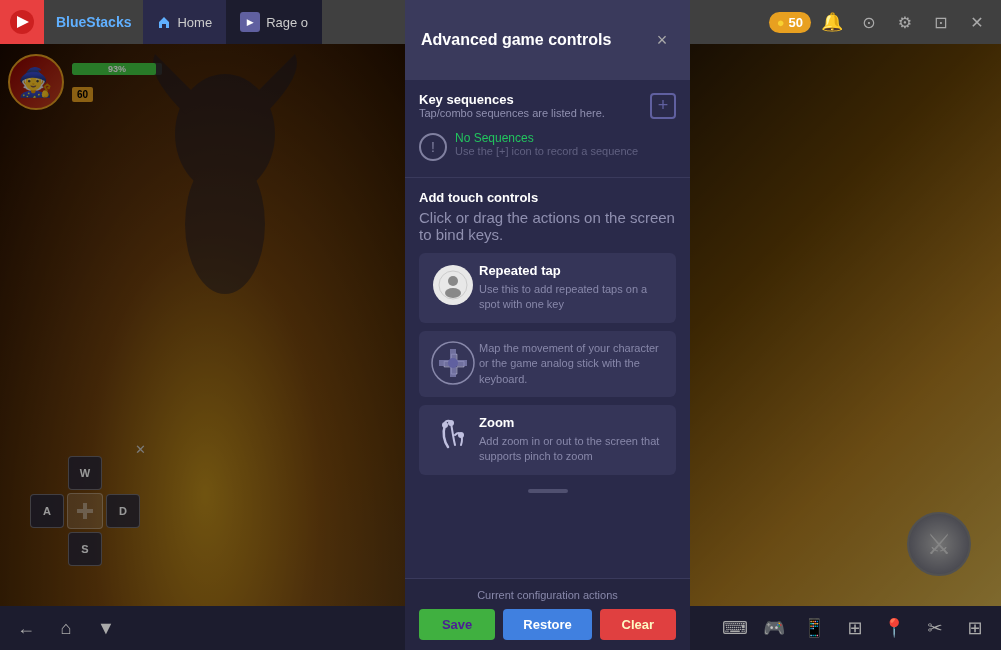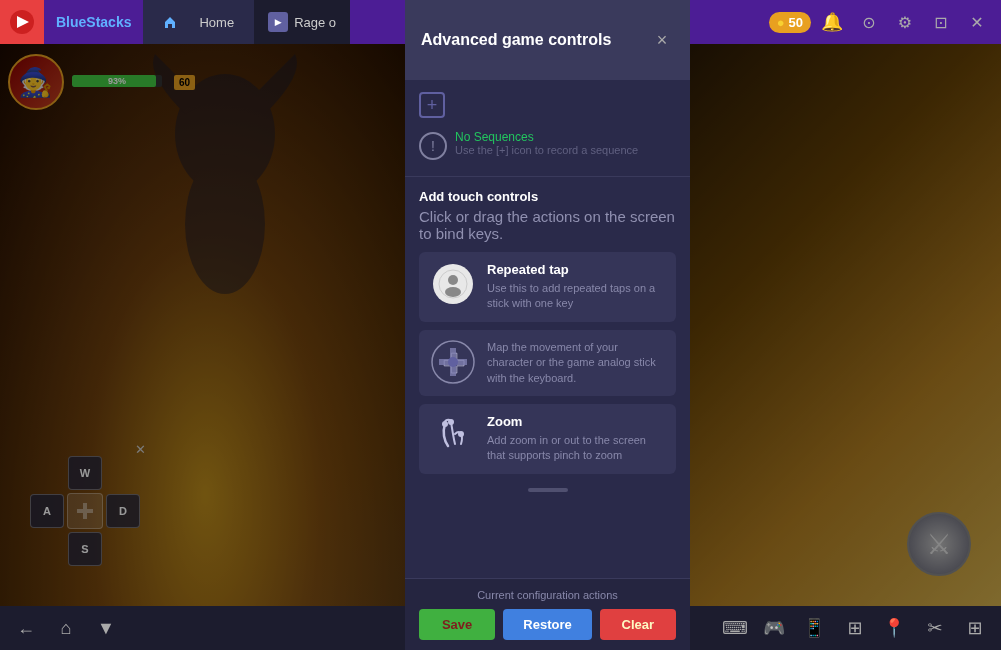--- a/index.html
+++ b/index.html
@@ -26,21 +26,21 @@
       inset: 0;
       background: radial-gradient(ellipse at 50% 80%, #c09020 0%, #704010 40%, #1a0800 100%);
       opacity: 0.85;
     }
 
     
     .top-bar {
       position: absolute;
       top: 0; left: 0; right: 0;
       height: 44px;
-      background: #4c1d95;
+      background: #404040;
       display: flex;
       align-items: center;
       z-index: 10;
     }
 
     .top-bar-left {
       display: flex;
       align-items: center;
       gap: 0;
     }
@@ -59,25 +59,25 @@
       color: #60b0ff;
       font-size: 14px;
       font-weight: bold;
       padding: 0 12px;
     }
 
     .tab-home {
       background: #2a2a4a;
       color: #ccc;
       font-size: 13px;
-      padding: 0 20px;
+      padding: 0 14px;
       height: 44px;
       display: flex;
       align-items: center;
-      gap: 22px;
+      gap: 6px;
       cursor: pointer;
     }
 
     .tab-game {
       background: #1c1c2e;
       color: #ccc;
       font-size: 13px;
       padding: 0 14px;
       height: 44px;
       display: flex;
@@ -193,20 +193,21 @@
       overflow: hidden;
       background: linear-gradient(135deg, #8B0000, #c04020);
       display: flex;
       align-items: center;
       justify-content: center;
       font-size: 24px;
     }
 
     .health-bar-container {
       display: flex;
+      flex-direction: column;
       gap: 12px;
       text-align: right;
     }
 
     .health-bar-bg {
       width: 90px;
       height: 12px;
       background: #333;
       border-radius: 2px;
       overflow: hidden;
@@ -464,21 +465,21 @@
       margin-bottom: 10px;
     }
 
     
     .control-card {
       background: #353558;
       border-radius: 6px;
       padding: 10px 12px;
       display: flex;
       align-items: flex-start;
-      gap: 12px;
+      gap: 4px;
       margin-bottom: 8px;
       cursor: pointer;
     }
 
     .control-icon {
       width: 44px;
       height: 44px;
       display: flex;
       align-items: center;
       justify-content: center;
@@ -550,21 +551,21 @@
     }
 
     .footer-buttons {
       display: flex;
       gap: 8px;
       justify-content: center;
     }
 
     .btn-save {
       background: #40b040;
-      color: #7f1d1d;
+      color: #4c1d95;
       border: none;
       border-radius: 4px;
       padding: 8px 20px;
       font-size: 13px;
       font-weight: bold;
       cursor: pointer;
       flex: 1;
     }
 
     .btn-restore {
@@ -691,20 +692,24 @@
 
   <div class="modal-header">
     <span class="modal-title">Advanced game controls</span>
     <div class="modal-close">×</div>
   </div>
 
   <div class="modal-body">
 
     <div class="section">
       <div class="section-header">
+        <div>
+          <div class="section-title">Key sequences</div>
+          <div class="section-subtitle">Tap/combo sequences are listed here.</div>
+        </div>
         <div class="add-btn">+</div>
       </div>
       <div class="no-sequences">
         <div class="no-seq-icon">!</div>
         <div>
           <div class="no-seq-text-title">No Sequences</div>
           <div class="no-seq-text-sub">Use the [+] icon to record a sequence</div>
         </div>
       </div>
     </div>
@@ -718,21 +723,21 @@
           <div class="tap-icon">
             <svg width="32" height="32" viewBox="0 0 32 32">
               <circle cx="16" cy="16" r="14" fill="#e8e8e8" stroke="#ccc" stroke-width="1"></circle>
               <circle cx="16" cy="12" r="5" fill="#888"></circle>
               <ellipse cx="16" cy="24" rx="8" ry="5" fill="#888"></ellipse>
             </svg>
           </div>
         </div>
         <div class="control-info">
           <div class="ctrl-title">Repeated tap</div>
-          <div class="ctrl-desc">Use this to add repeated taps on a stick with one key</div>
+          <div class="ctrl-desc">Use this to add repeated taps on a spot with one key</div>
         </div>
       </div>
 
       <div class="control-card">
         <div class="control-icon">
           <svg width="44" height="44" viewBox="0 0 44 44">
             <circle cx="22" cy="22" r="21" fill="none" stroke="#8888aa" stroke-width="1.5"></circle>
             <path d="M17,4 L27,4 L27,17 L40,17 L40,27 L27,27 L27,40 L17,40 L17,27 L4,27 L4,17 L17,17 Z" fill="none" stroke="#c0c0e0" stroke-width="1.5" transform="scale(0.55) translate(20,20)"></path>
             <path d="M19,8 L25,8 L25,19 L36,19 L36,25 L25,25 L25,36 L19,36 L19,25 L8,25 L8,19 L19,19 Z" fill="#8080b0" opacity="0.8"></path>
             <circle cx="22" cy="22" r="5" fill="#6060a0"></circle>

